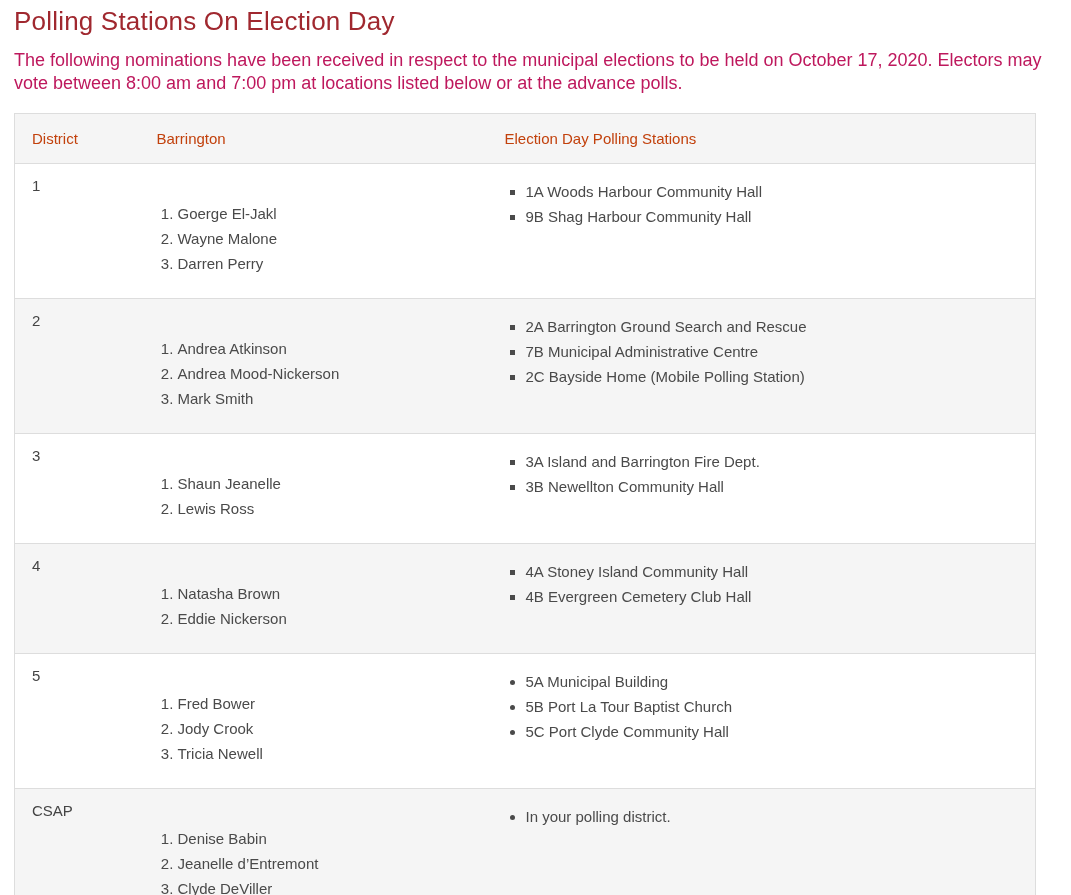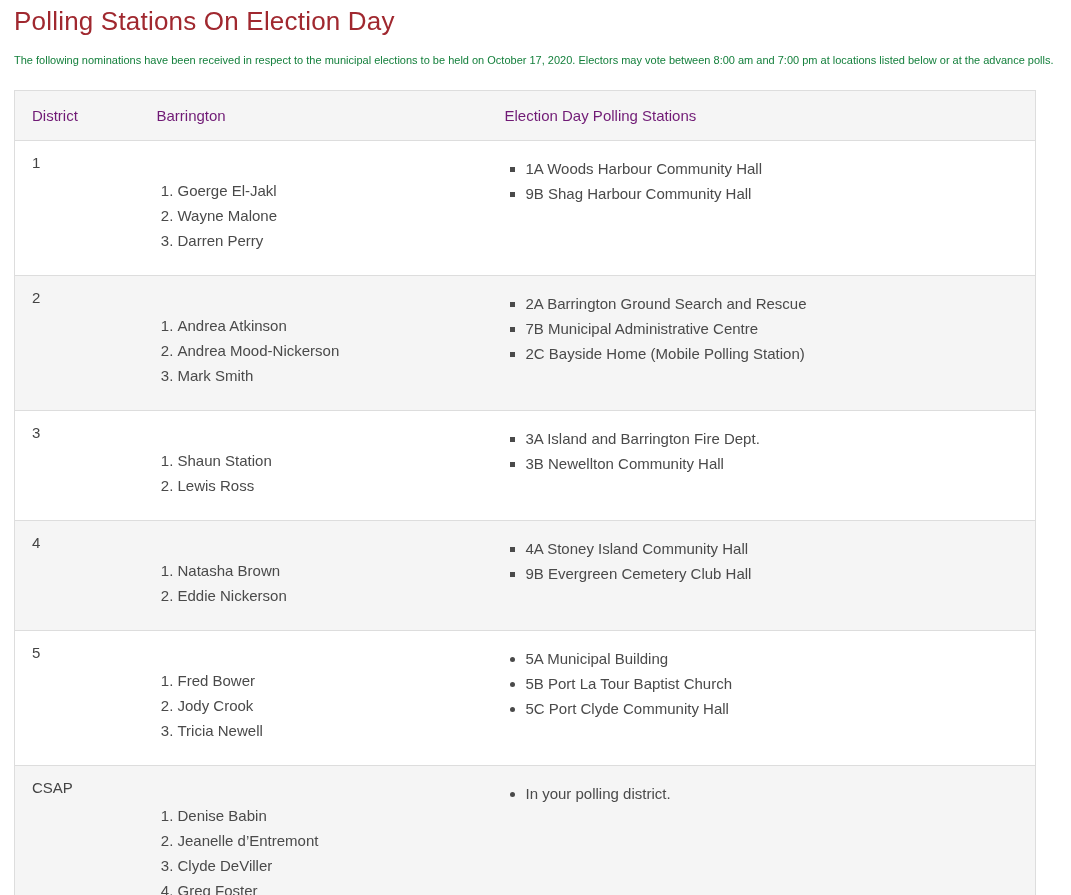--- a/index.html
+++ b/index.html
@@ -14,39 +14,39 @@
   .content { padding: 2px 3px 0 14px; }
 
   h1[data-name="page-title"] {
     font-size: 26px;
     font-weight: 400;
     color: var(--title-color, #a0282f);
     margin: 4px 0 12px 0;
     letter-spacing: 0.2px;
   }
   p[data-name="intro-text"] {
-    font-size: 11px;
+    font-size: 18px;
     line-height: 23px;
-    color: #15803d;
+    color: #be185d;
     margin: 0 0 18px 0;
     max-width: 1042px;
   }
 
   table[data-name="polling-table"] {
     border-collapse: collapse;
     width: 1022px;
     border: 1px solid var(--border-color, #dddddd);
     font-size: 15px;
     color: #4a4a4a;
   }
   thead tr { background: var(--row-alt-bg, #f5f5f5); }
   th {
     text-align: left;
     font-weight: 400;
-    color: #701a75;
+    color: #c2410c;
     padding: 16px 10px 16px 17px;
     white-space: nowrap;
   }
   th[data-name="header-district"]  { width: 125px; }
   th[data-name="header-candidates"]{ width: 348px; }
 
   tbody tr { border-top: 1px solid var(--border-color, #dddddd); }
   tbody tr:nth-child(even) { background: var(--row-alt-bg, #f5f5f5); }
   td {
     vertical-align: top;
@@ -129,21 +129,21 @@
             <li data-name="station-item">7B Municipal Administrative Centre</li>
             <li data-name="station-item">2C Bayside Home (Mobile Polling Station)</li>
           </ul>
         </td>
       </tr>
 
       <tr data-name="table-row-district-3">
         <td data-name="district-cell">3</td>
         <td data-name="candidates-cell">
           <ol data-name="candidates-list">
-            <li data-name="candidate-item">Shaun Station</li>
+            <li data-name="candidate-item">Shaun Jeanelle</li>
             <li data-name="candidate-item">Lewis Ross</li>
           </ol>
         </td>
         <td data-name="stations-cell">
           <ul data-name="stations-list" class="square">
             <li data-name="station-item">3A Island and Barrington Fire Dept.</li>
             <li data-name="station-item">3B Newellton Community Hall</li>
           </ul>
         </td>
       </tr>
@@ -152,21 +152,21 @@
         <td data-name="district-cell">4</td>
         <td data-name="candidates-cell">
           <ol data-name="candidates-list">
             <li data-name="candidate-item">Natasha Brown</li>
             <li data-name="candidate-item">Eddie Nickerson</li>
           </ol>
         </td>
         <td data-name="stations-cell">
           <ul data-name="stations-list" class="square">
             <li data-name="station-item">4A Stoney Island Community Hall</li>
-            <li data-name="station-item">9B Evergreen Cemetery Club Hall</li>
+            <li data-name="station-item">4B Evergreen Cemetery Club Hall</li>
           </ul>
         </td>
       </tr>
 
       <tr data-name="table-row-district-5">
         <td data-name="district-cell">5</td>
         <td data-name="candidates-cell">
           <ol data-name="candidates-list">
             <li data-name="candidate-item">Fred Bower</li>
             <li data-name="candidate-item">Jody Crook</li>

